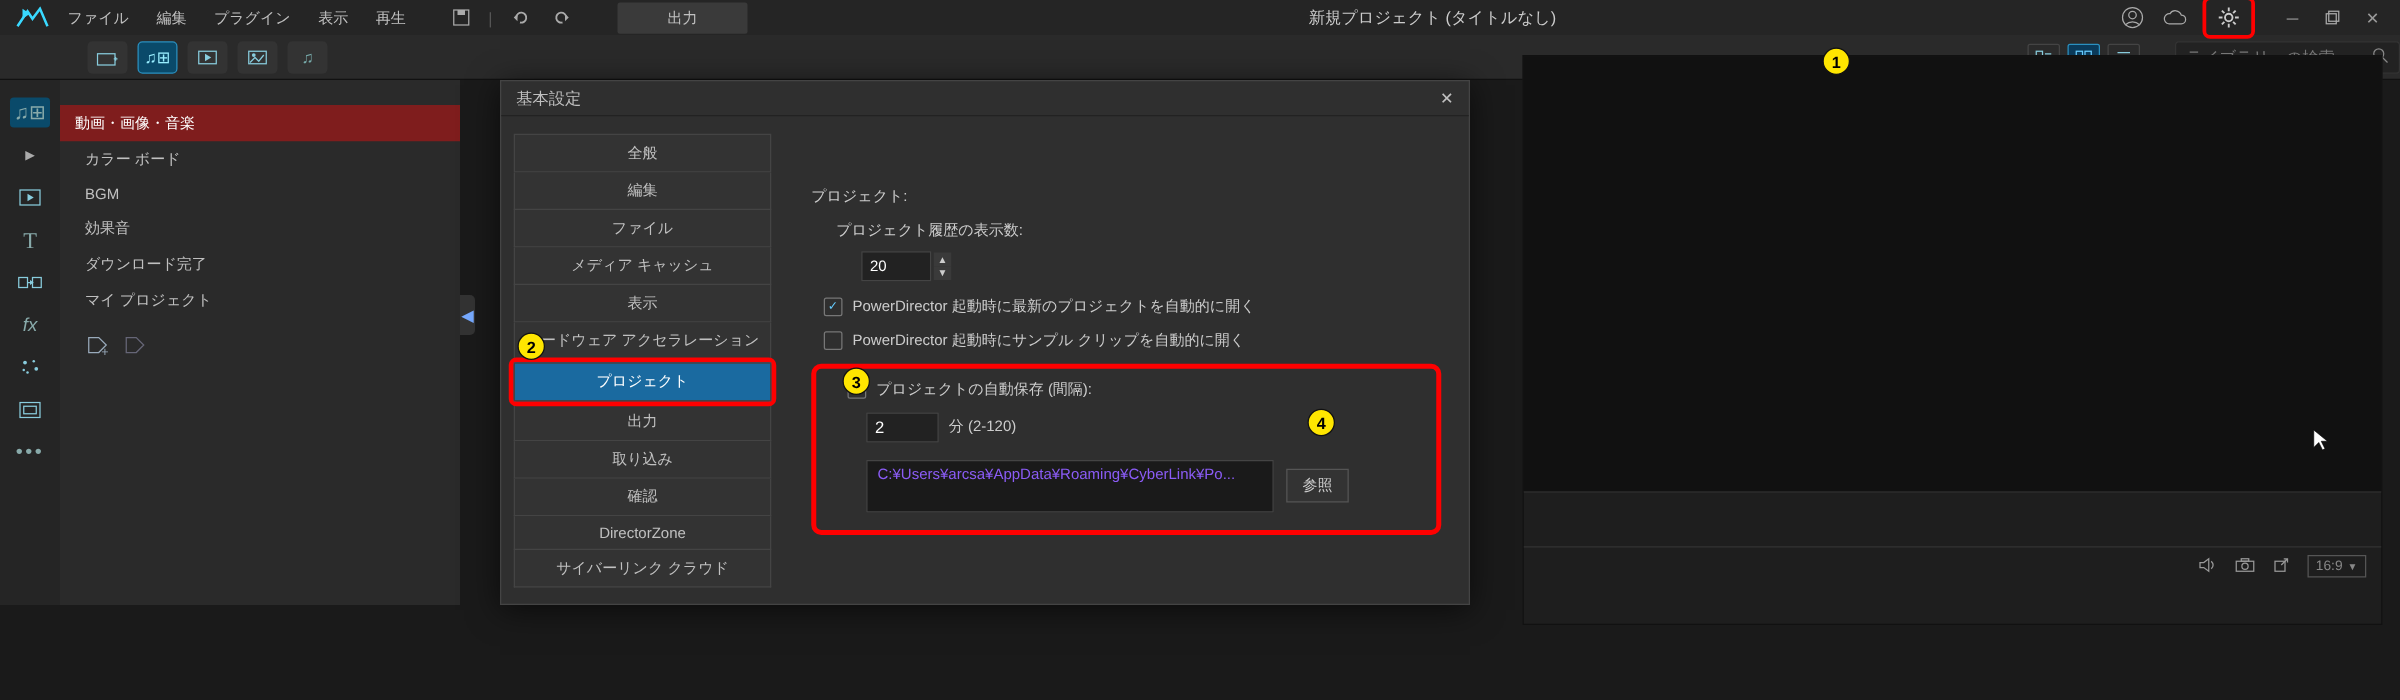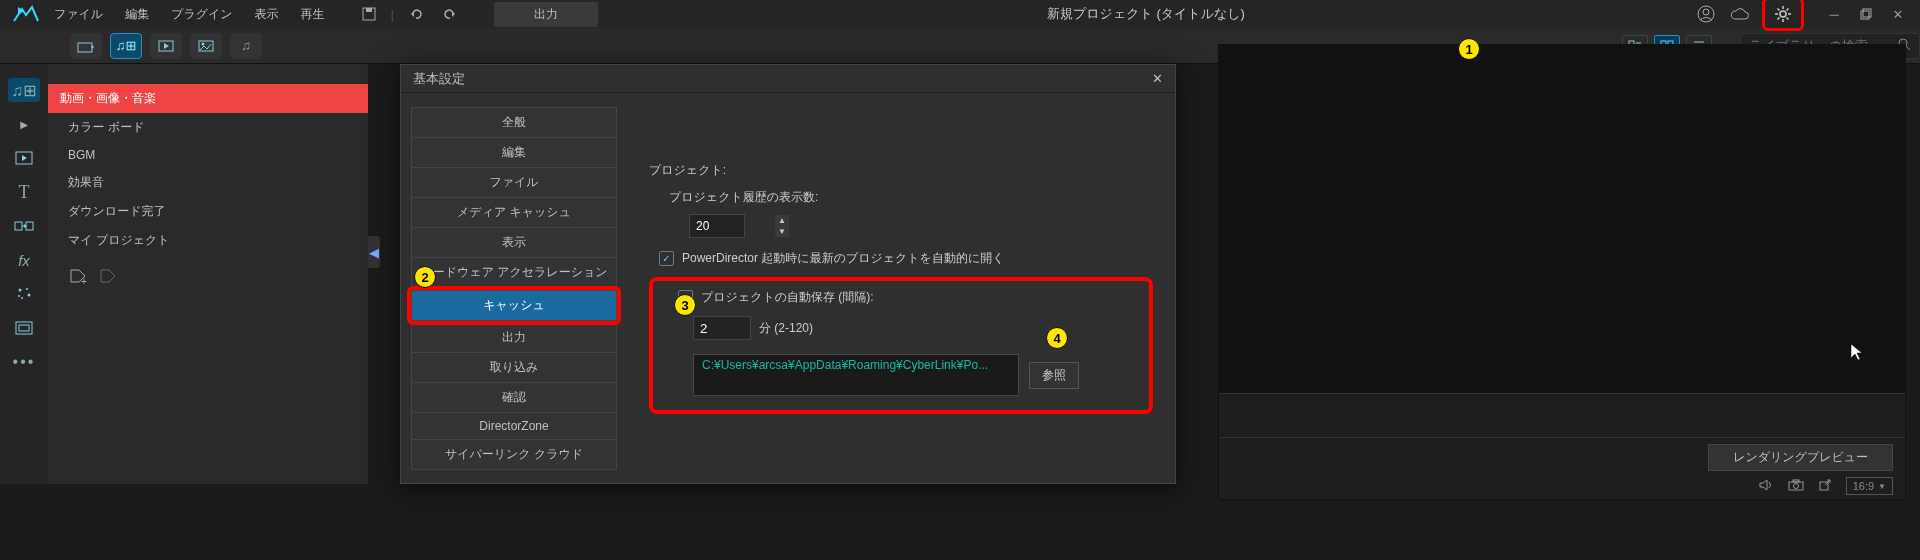--- a/index.html
+++ b/index.html
@@ -91,21 +91,21 @@
   left: 48px; top: 64px;
   width: 320px; height: 420px;
   background: #2a2a2a;
   padding-top: 20px;
 }
 .lib-item {
   padding: 6px 20px;
   font-size: 12px;
   cursor: pointer;
 }
-.lib-item.sel { background: #ef4444; color: #fff; padding-left: 12px; }
+.lib-item.sel { background: #7f1d1d; color: #fff; padding-left: 12px; }
 .tag-icons { padding: 12px 20px; display: flex; gap: 10px; }
 .collapse-handle {
   position: absolute; right: -12px; top: 172px;
   width: 12px; height: 32px; background: #333;
   display: flex; align-items: center; justify-content: center;
   color: #7af; border-radius: 0 4px 4px 0;
 }
 
 
 .dialog {
@@ -150,21 +150,21 @@
 
 .settings-pane {
   flex: 1;
   padding: 16px 22px;
   font-size: 12px;
   color: #ccc;
 }
 .settings-pane .section-title { margin-bottom: 10px; }
 .settings-pane .sub-label { margin-left: 20px; margin-bottom: 8px; }
 .spinner {
-  display: inline-flex; align-items: center; margin-left: 40px; margin-bottom: 12px; gap: 28px;
+  display: inline-flex; align-items: center; margin-left: 40px; margin-bottom: 12px;
 }
 .spinner input {
   width: 56px; height: 24px; background: #222; border: 1px solid #444; color: #fff;
   padding: 2px 6px; font-size: 12px;
 }
 .spinner-arrows { display: flex; flex-direction: column; margin-left: 2px; }
 .spinner-arrows span {
   width: 14px; height: 11px; background: #3a3a3a; font-size: 8px; line-height: 11px; text-align: center; cursor: pointer;
 }
 .chk-row { display: flex; align-items: center; gap: 8px; margin-bottom: 10px; padding-left: 10px; }
@@ -177,21 +177,21 @@
   padding: 8px 10px 14px 10px;
   margin-top: 4px;
   position: relative;
 }
 .interval-row { display: flex; align-items: center; gap: 8px; margin: 10px 0 14px 30px; }
 .interval-input {
   width: 58px; height: 24px; background: #222; border: 1px solid #444; color: #fff; padding: 2px 6px;
 }
 .path-row { display: flex; align-items: center; gap: 10px; margin-left: 30px; }
 .path-field {
-  width: 326px; height: 42px; background: #1a1a1a; border: 1px solid #444; color: #14b8a6;
+  width: 326px; height: 42px; background: #1a1a1a; border: 1px solid #444; color: #8b5cf6;
   padding: 3px 8px; overflow: hidden; white-space: nowrap; text-overflow: ellipsis;
 }
 .browse-btn { padding: 4px 12px; background: #333; border: 1px solid #555; color: #ccc; cursor: pointer; }
 
 
 .preview-area {
   position: absolute;
   right: 14px; top: 44px;
   width: 688px; height: 456px;
   background: #1e1e1e;
@@ -425,21 +425,21 @@
   </div>
   <div class="dialog-body">
     <div class="settings-nav">
       <div class="nav-item">全般</div>
       <div class="nav-item">編集</div>
       <div class="nav-item">ファイル</div>
       <div class="nav-item">メディア キャッシュ</div>
       <div class="nav-item">表示</div>
       <div class="nav-item">ハードウェア アクセラレーション</div>
       <div class="nav-highlight">
-        <div class="nav-item sel">キャッシュ</div>
+        <div class="nav-item sel">プロジェクト</div>
       </div>
       <div class="nav-item">出力</div>
       <div class="nav-item">取り込み</div>
       <div class="nav-item">確認</div>
       <div class="nav-item">DirectorZone</div>
       <div class="nav-item">サイバーリンク クラウド</div>
     </div>
 
     <div class="settings-pane">
       <div class="section-title">プロジェクト:</div>
@@ -448,20 +448,24 @@
         <input value="20" style="">
         <span class="spinner-arrows">
           <span>▲</span>
           <span>▼</span>
         </span>
       </div>
 
       <div class="chk-row">
         <span class="chk checked"></span>
         <span>PowerDirector 起動時に最新のプロジェクトを自動的に開く</span>
+      </div>
+      <div class="chk-row">
+        <span class="chk"></span>
+        <span>PowerDirector 起動時にサンプル クリップを自動的に開く</span>
       </div>
 
       <div class="autosave-box">
         <div class="chk-row" style="padding-left:15px">
           <span class="chk checked"></span>
           <span>プロジェクトの自動保存 (間隔):</span>
         </div>
         <div class="interval-row">
           <input class="interval-input" value="2" style="">
           <span>分 (2-120)</span>
@@ -476,21 +480,20 @@
 </div>
 
 <div class="preview-area">
   <div class="preview-canvas">
     <span class="cursor-icon"><svg width="16" height="20" viewBox="0 0 16 20">
           <path d="M2 2 L2 16 L6 12 L9 18 L11 17 L8 11 L13 11 Z" fill="#fff" stroke="#000" stroke-width="0.5"></path>
         </svg></span>
   </div>
   <div style="height:44px;border-top:1px solid #333"></div>
   <div class="preview-bottom">
-    <span class="render-preview-btn">レンダリングプレビュー</span>
     <div class="preview-icons">
       <span><svg width="16" height="14" viewBox="0 0 16 14">
             <path d="M2 5 L5 5 L9 2 L9 12 L5 9 L2 9 Z" fill="none" stroke="#999"></path>
             <path d="M11 4 Q14 7 11 10" fill="none" stroke="#999"></path>
           </svg></span>
       <span><svg width="16" height="12" viewBox="0 0 16 12">
             <rect x="1" y="3" width="14" height="8" fill="none" stroke="#999"></rect>
             <circle cx="8" cy="7" r="2.5" fill="none" stroke="#999"></circle>
             <rect x="5" y="1" width="6" height="2" fill="none" stroke="#999"></rect>
           </svg></span>

